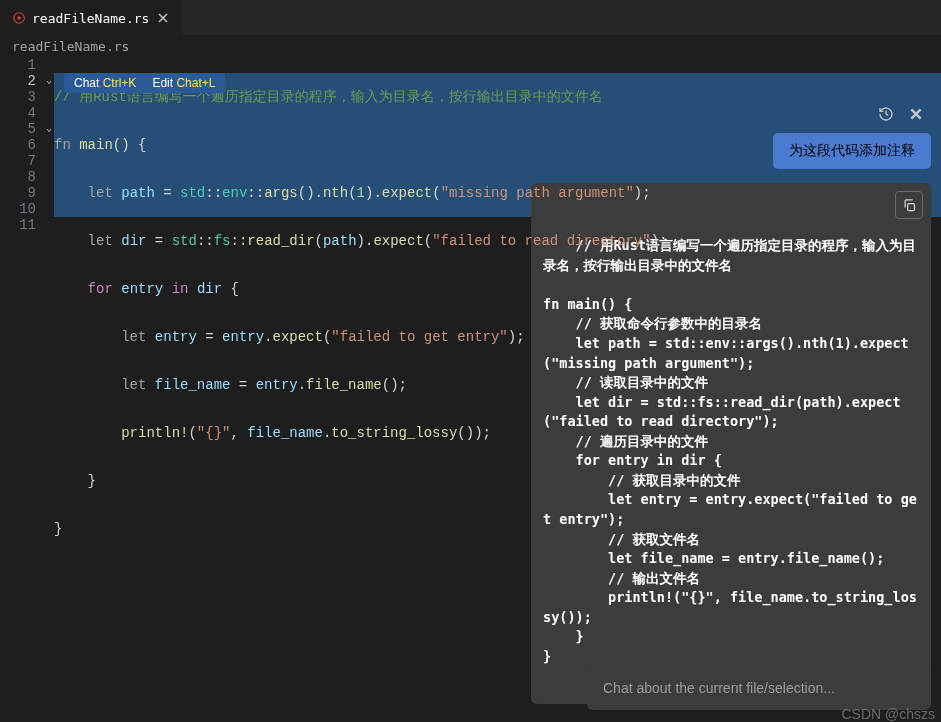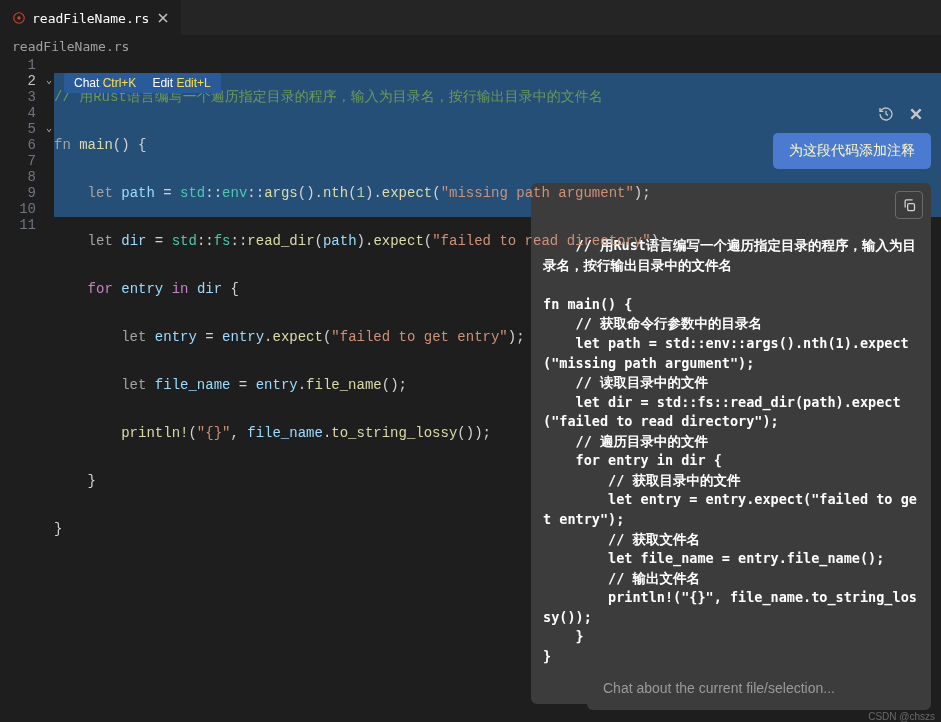--- a/index.html
+++ b/index.html
@@ -118,21 +118,21 @@
     padding-right: 6px;
   }
   .ai-header .icon-btn {
     width: 18px; height: 18px;
     display: inline-flex; align-items: center; justify-content: center;
     color: #c5c5c5;
   }
   .ai-action-btn {
     align-self: flex-end;
     background: #4b7bd1;
-    color: #fef9c3;
+    color: #000000;
     padding: 9px 16px;
     border-radius: 5px;
     font-size: 14px;
     font-family: "Microsoft YaHei", sans-serif;
   }
   .ai-codebox {
     background: #3c3c3c;
     border-radius: 6px;
     padding: 14px 12px 18px 12px;
     color: #ffffff;
@@ -162,21 +162,21 @@
     border-radius: 6px;
     padding: 14px 16px;
     color: #9a9a9a;
     font-size: 14px;
     font-family: "Segoe UI", sans-serif;
   }
   .watermark {
     position: absolute;
     bottom: 0; right: 6px;
     color: #6a6a6a;
-    font-size: 10px;
+    font-size: 14px;
     font-family: sans-serif;
   }
   .codewrap { position: relative; }
 </style>
 </head>
 <body>
 
 <div class="tabbar">
   <div class="tab">
     <span class="rust-icon">
@@ -222,21 +222,21 @@
     <div class="row">        <span class="tok-kw">let</span> <span class="tok-ident">entry</span><span class="tok-punc"> = </span><span class="tok-ident">entry</span><span class="tok-punc">.</span><span class="tok-func">expect</span><span class="tok-punc">(</span><span class="tok-str">"failed to get entry"</span><span class="tok-punc">);</span></div>
     <div class="row">        <span class="tok-kw">let</span> <span class="tok-ident">file_name</span><span class="tok-punc"> = </span><span class="tok-ident">entry</span><span class="tok-punc">.</span><span class="tok-func">file_name</span><span class="tok-punc">();</span></div>
     <div class="row">        <span class="tok-func">println!</span><span class="tok-punc">(</span><span class="tok-str">"{}"</span><span class="tok-punc">, </span><span class="tok-ident">file_name</span><span class="tok-punc">.</span><span class="tok-func">to_string_lossy</span><span class="tok-punc">());</span></div>
     <div class="row">    <span class="tok-punc">}</span></div>
     <div class="row"><span class="tok-punc">}</span></div>
     <div class="row"></div>
   </div>
 
   <div class="inline-toolbar">
     <span><span>Chat</span> <span class="kbd">Ctrl+K</span></span>
-    <span><span>Edit</span> <span class="kbd">Edit+L</span></span>
+    <span><span>Edit</span> <span class="kbd">Chat+L</span></span>
   </div>
 </div>
 
 <div class="ai-panel">
   <div class="ai-header">
     <span class="icon-btn">
       <svg width="16" height="16" viewBox="0 0 24 24" fill="none" stroke="#c5c5c5" stroke-width="2">
           <path d="M3 12a9 9 0 1 0 3-6.7L3 8"></path>
           <polyline points="3 3 3 8 8 8"></polyline>
           <polyline points="12 7 12 12 15 14"></polyline>

